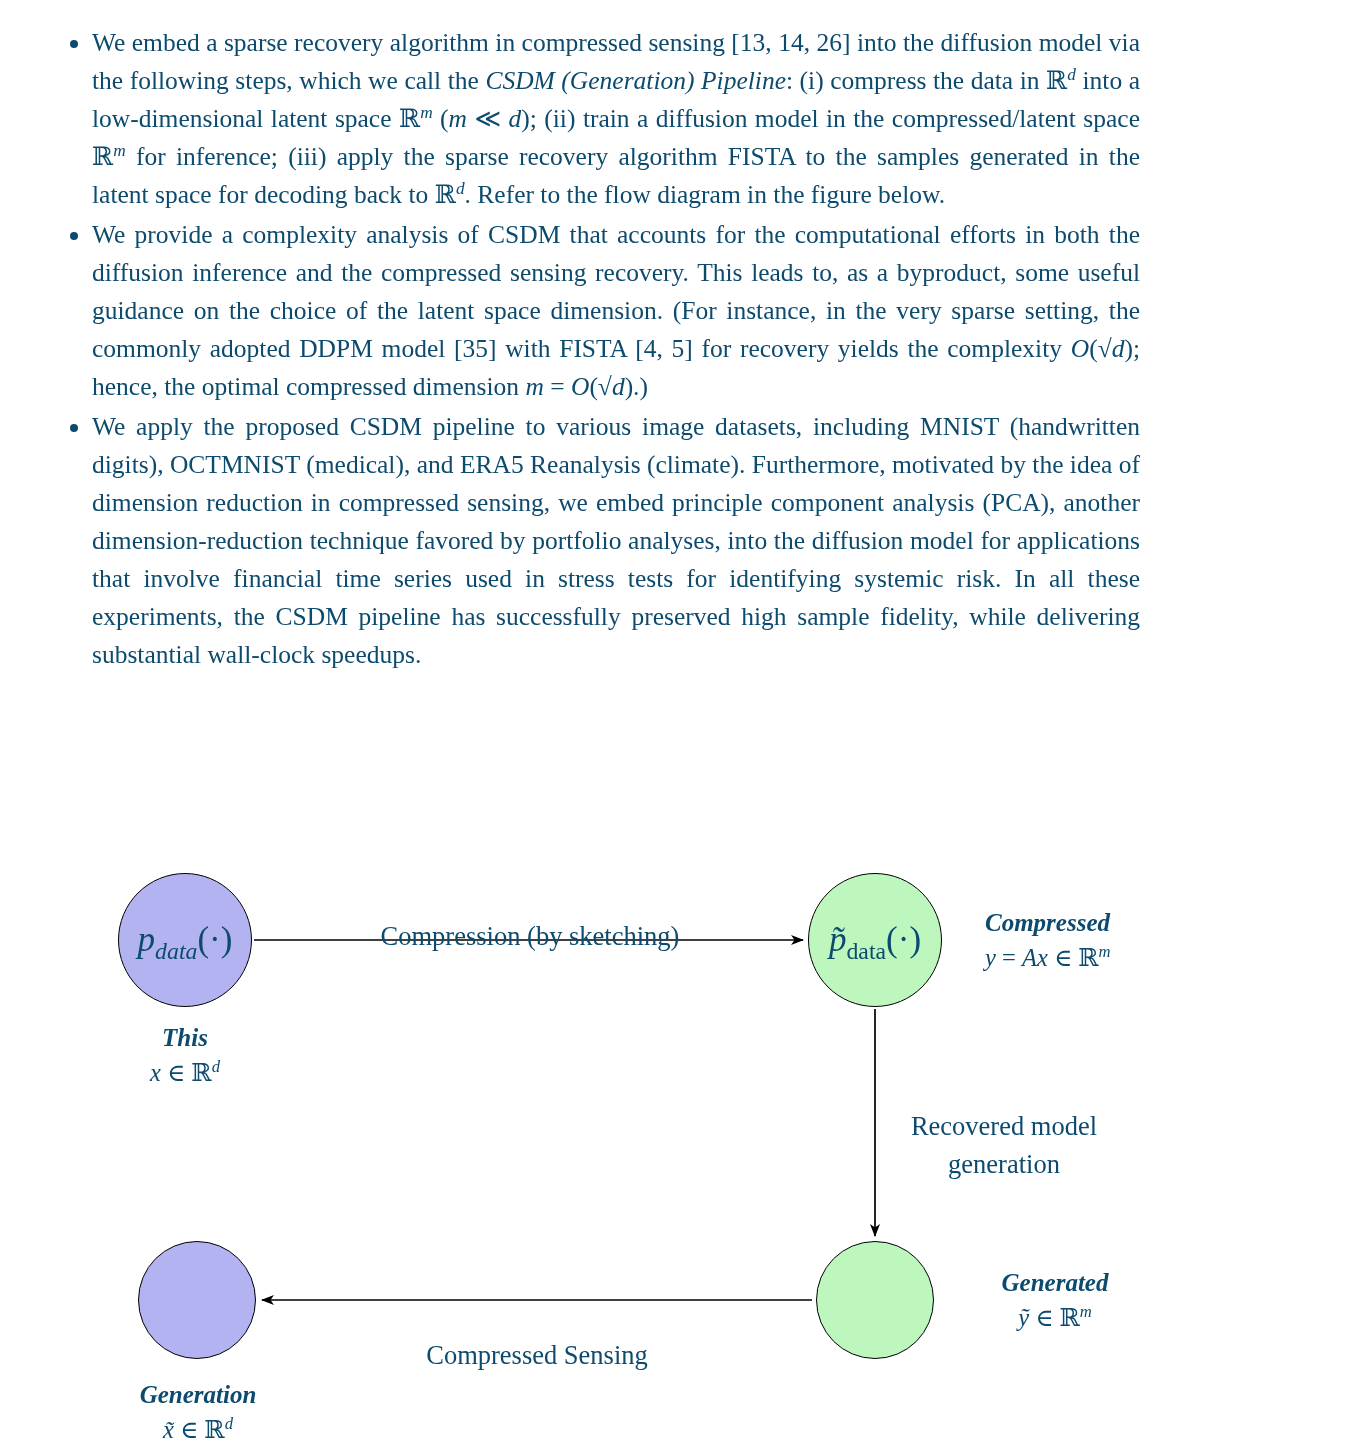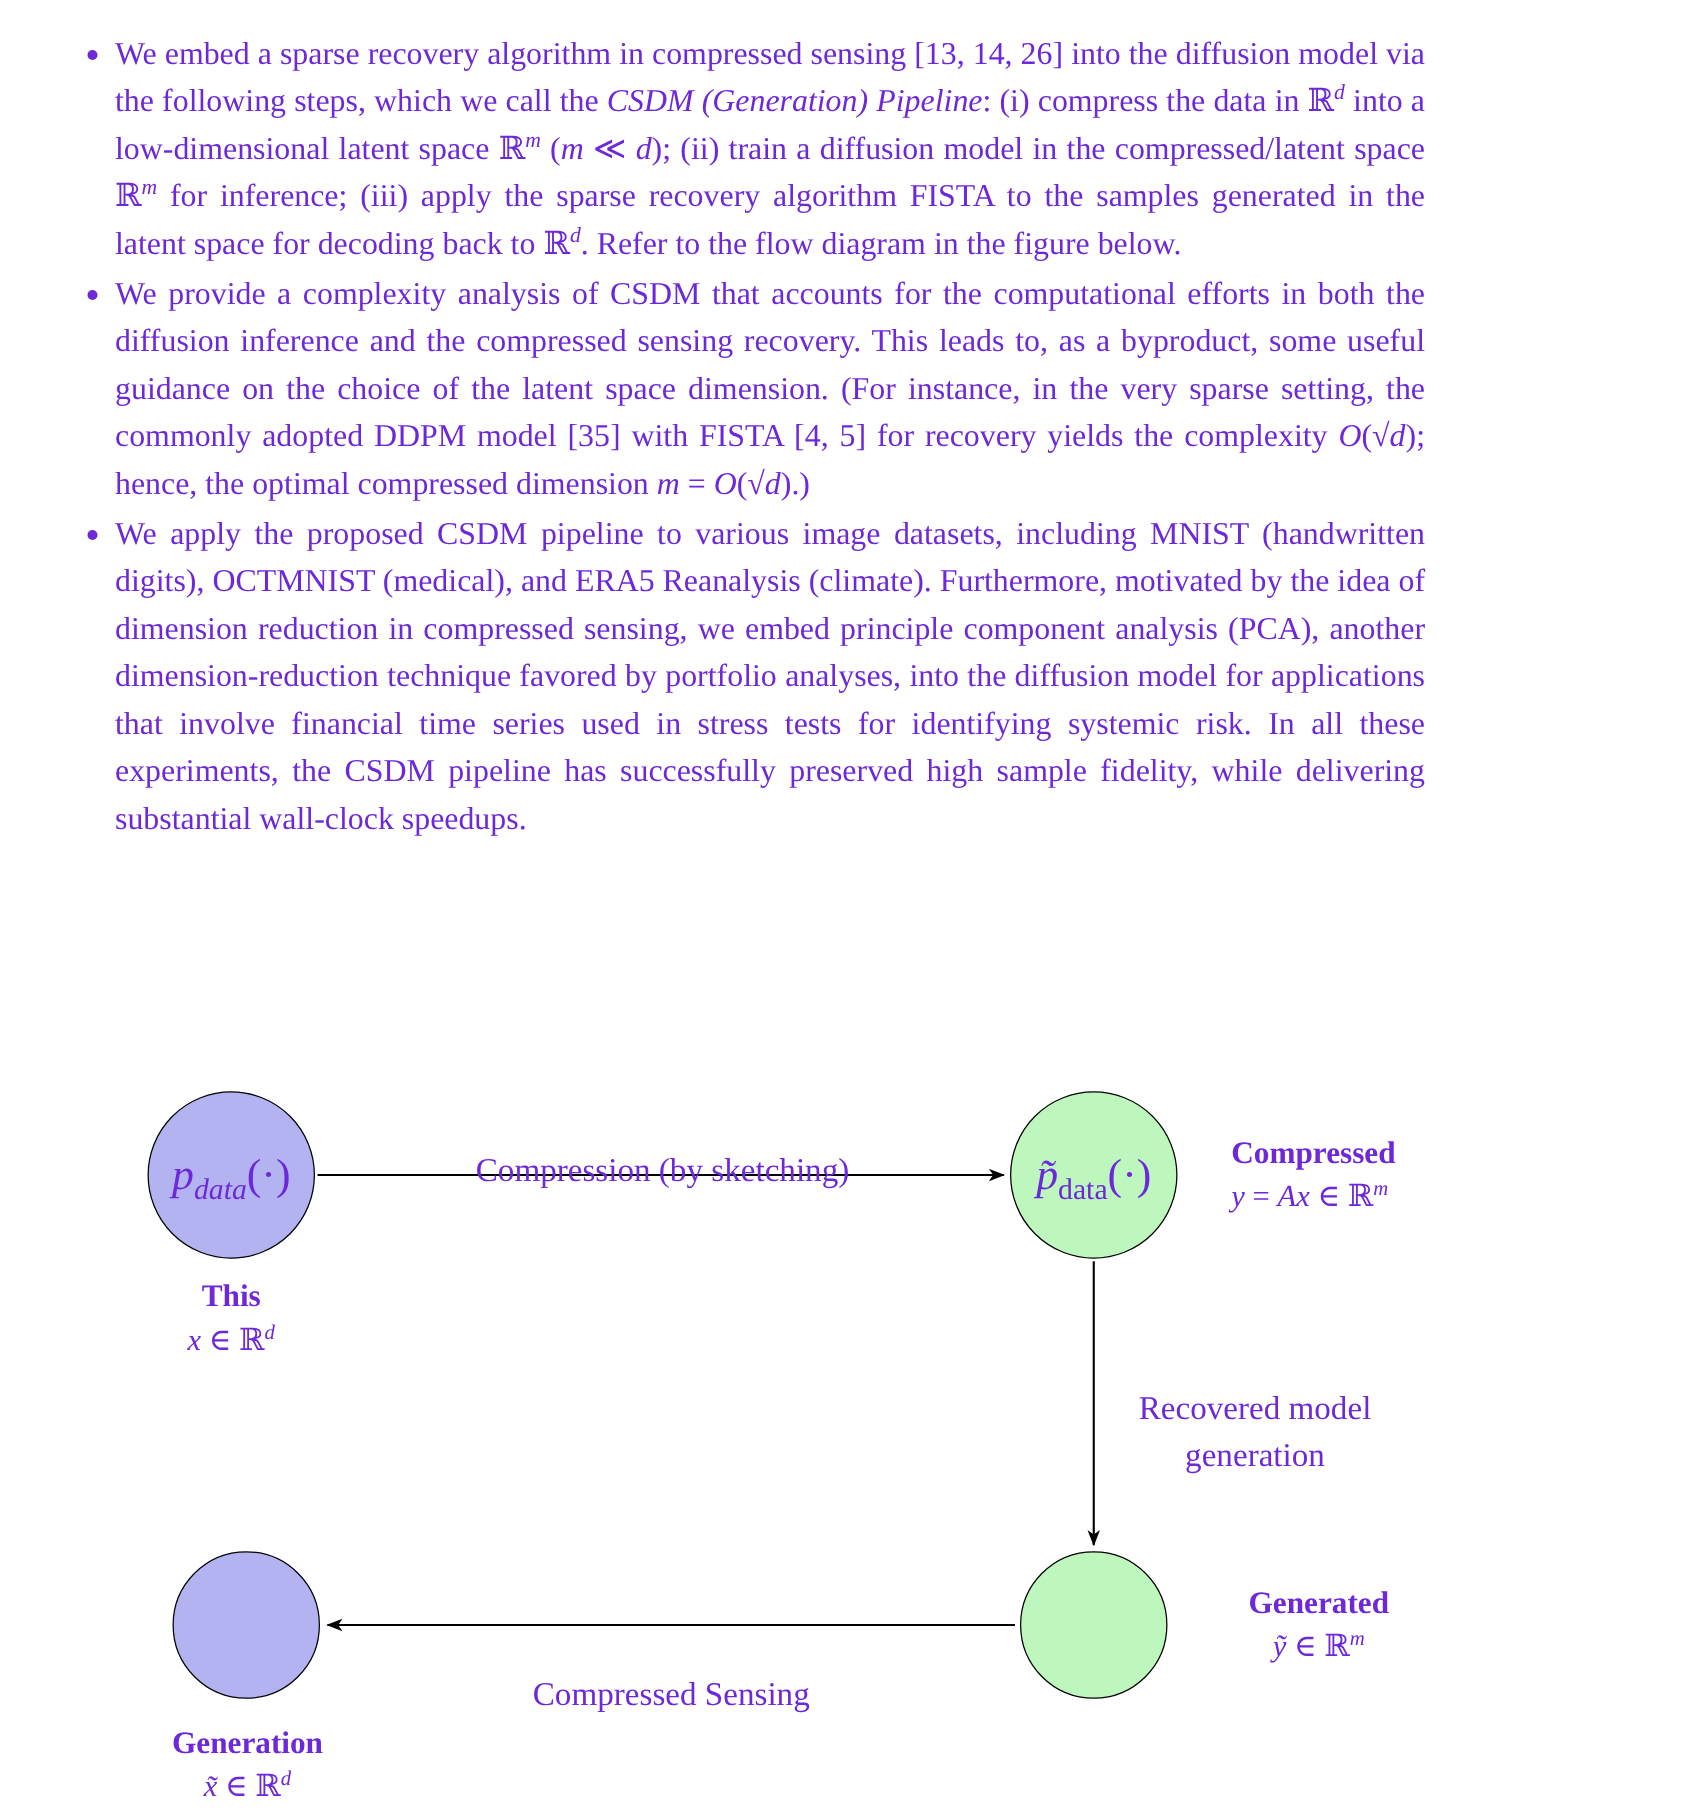--- a/index.html
+++ b/index.html
@@ -1,21 +1,21 @@
 <!DOCTYPE html>
 <html><head>
 <meta charset="utf-8">
 <style>
   html, body { margin: 0; padding: 0; background: #ffffff; }
   .page {
     position: relative;
     width: 1192px;
     height: 1455px;
     background: #ffffff;
-    color: #6d28d9;
+    color: #0c4a6e;
     font-family: "Liberation Serif", "DejaVu Serif", serif;
     overflow: hidden;
   }
   .text-block { padding: 24px 52px 0 56px; }
   ul.bullets { margin: 0; padding-left: 36px; }
   ul.bullets li {
     font-size: 25.5px;
     line-height: 38px;
     text-align: justify;
     margin-bottom: 2px;
@@ -43,21 +43,21 @@
   .node-compressed { left: 808px; top: 18px; }
   .node-generated  { left: 816px; top: 386px; }
   .node-recovered  { left: 138px; top: 386px; }
 
   .edge-label { position: absolute; font-size: 26.5px; line-height: 38px; margin-top: 24px; }
   .label-compression { left: 310px; top: 38px;  width: 440px; text-align: center; }
   .label-diffusion   { left: 884px; top: 228px; width: 240px; text-align: center; }
   .label-sensing     { left: 317px; top: 457px; width: 440px; text-align: center; }
 
   .caption { position: absolute; line-height: 35px; }
-  .caption-title { font-weight: bold; font-size: 25px; }
+  .caption-title { font-weight: bold; font-size: 25px; font-style: italic; }
   .caption-math  { font-size: 24.5px; }
   .caption-input      { left: 85px;  top: 165px; width: 200px; text-align: center; }
   .caption-compressed { left: 985px; top: 50px;  width: 280px; text-align: left; }
   .caption-generated  { left: 955px; top: 410px; width: 200px; text-align: center; }
   .caption-recovered  { left: 96px;  top: 522px; width: 204px; text-align: center; }
 </style>
 </head>
 <body>
 
 <div class="page">

